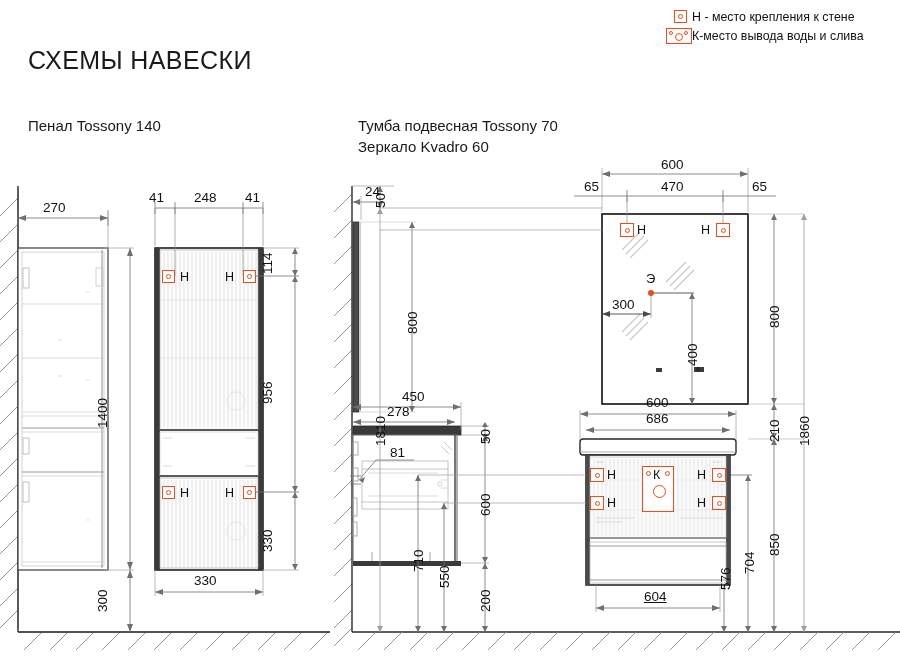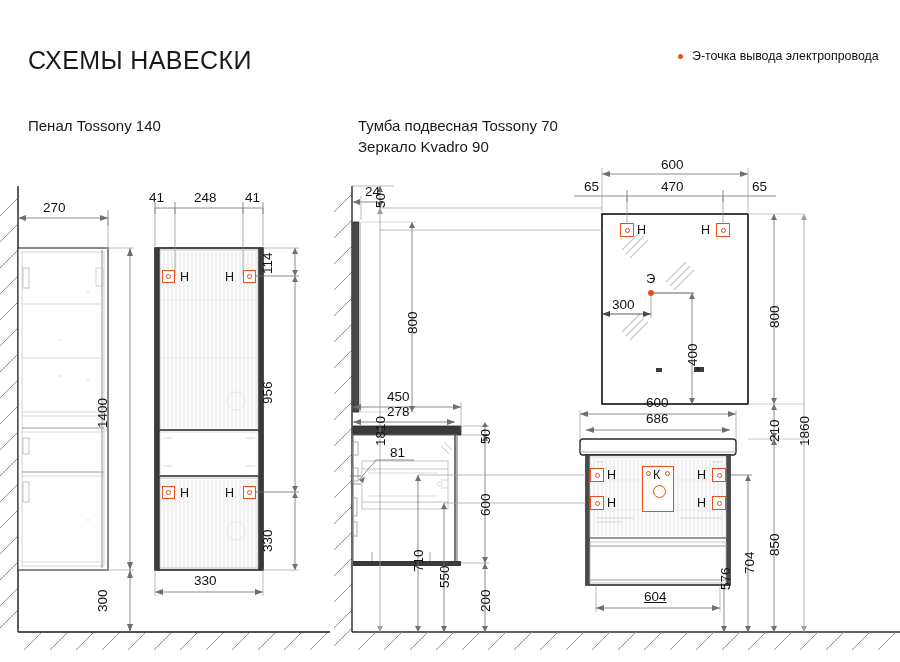--- a/index.html
+++ b/index.html
@@ -18,31 +18,41 @@
   .mkdot{position:absolute;box-sizing:border-box;border:1.4px solid #E8501E;border-radius:50%;background:#fff;}
   .hlbl{position:absolute;font-size:12.5px;color:#111;}
 </style>
 </head>
 <body>
 
 <div class="t" id="title">СХЕМЫ НАВЕСКИ</div>
 
 <div class="abs" style="left:666px;top:8px;width:228px;height:62px;">
 
-
-
-  <div class="abs" style="left:0;top:40px;height:18px;width:228px;">
-    <div class="abs" style="left:12px;top:6px;width:5px;height:5px;border-radius:50%;background:#E8501E;"></div>
-    <div class="t legtxt" style="left:26px;top:2px;">Э-точка вывода электропровода</div>
+  <div class="abs" style="left:0;top:0;height:18px;width:228px;">
+    <div class="mk" style="left:8px;top:2px;width:13px;height:13px;">
+      <div class="mkdot" style="left:3.3px;top:3.3px;width:5px;height:5px;"></div>
+    </div>
+    <div class="t legtxt" style="left:26px;top:3px;">Н - место крепления к стене</div>
   </div>
+
+  <div class="abs" style="left:0;top:19px;height:20px;width:228px;">
+    <div class="mk" style="left:0px;top:1px;width:26px;height:16px;">
+      <div class="mkdot" style="left:1.5px;top:2.2px;width:4px;height:4px;"></div>
+      <div class="mkdot" style="left:16.5px;top:2.2px;width:4px;height:4px;"></div>
+      <div class="mkdot" style="left:7.5px;top:3.5px;width:8px;height:8px;"></div>
+    </div>
+    <div class="t legtxt" style="left:26px;top:3px;">К-место вывода воды и слива</div>
+  </div>
+
 </div>
 
 <div class="t subttl" style="left:28px;top:118px;">Пенал Tossony 140</div>
 <div class="t subttl" style="left:358px;top:118px;">Тумба подвесная Tossony 70</div>
-<div class="t subttl" style="left:358px;top:139px;">Зеркало Kvadro 90</div>
+<div class="t subttl" style="left:358px;top:139px;">Зеркало Kvadro 60</div>
 
 <div class="abs" style="left:0px;top:180px;width:330px;height:460px;">
 
   <svg width="330" height="460">
 
     <g stroke="#8a8a8a" stroke-width="0.9" fill="none">
       <line x1="18" y1="8" x2="18" y2="448"></line>
       <line x1="0" y1="36" x2="18" y2="18"></line>
       <line x1="0" y1="62" x2="18" y2="44"></line>
       <line x1="0" y1="88" x2="18" y2="70"></line>
@@ -613,21 +623,21 @@
 
   <div class="mk" style="left:308px;top:316px;width:32px;height:46px;">
     <div class="mkdot" style="left:3px;top:4px;width:5px;height:5px;"></div>
     <div class="mkdot" style="left:22px;top:4px;width:5px;height:5px;"></div>
     <div class="mkdot" style="left:9.5px;top:18px;width:13px;height:13px;"></div>
     <div class="t" style="left:10px;top:2px;font-size:12.5px;color:#111;">К</div>
   </div>
 
   <div class="t dim" style="left:31px;top:35px;">24</div>
   <div class="vt dim" style="left:72px;top:184px;">800</div>
-  <div class="t dim" style="left:53px;top:240px;">450</div>
+  <div class="t dim" style="left:68px;top:240px;">450</div>
   <div class="t dim" style="left:53px;top:255px;">278</div>
   <div class="vt dim" style="left:145px;top:294px;">50</div>
   <div class="t dim" style="left:56px;top:296px;">81</div>
   <div class="vt dim" style="left:145px;top:366px;">600</div>
   <div class="vt dim" style="left:145px;top:462px;">200</div>
 
   <div class="t dim" style="left:327px;top:8px;">600</div>
   <div class="t dim" style="left:250px;top:30px;">65</div>
   <div class="t dim" style="left:327px;top:30px;">470</div>
   <div class="t dim" style="left:418px;top:30px;">65</div>

